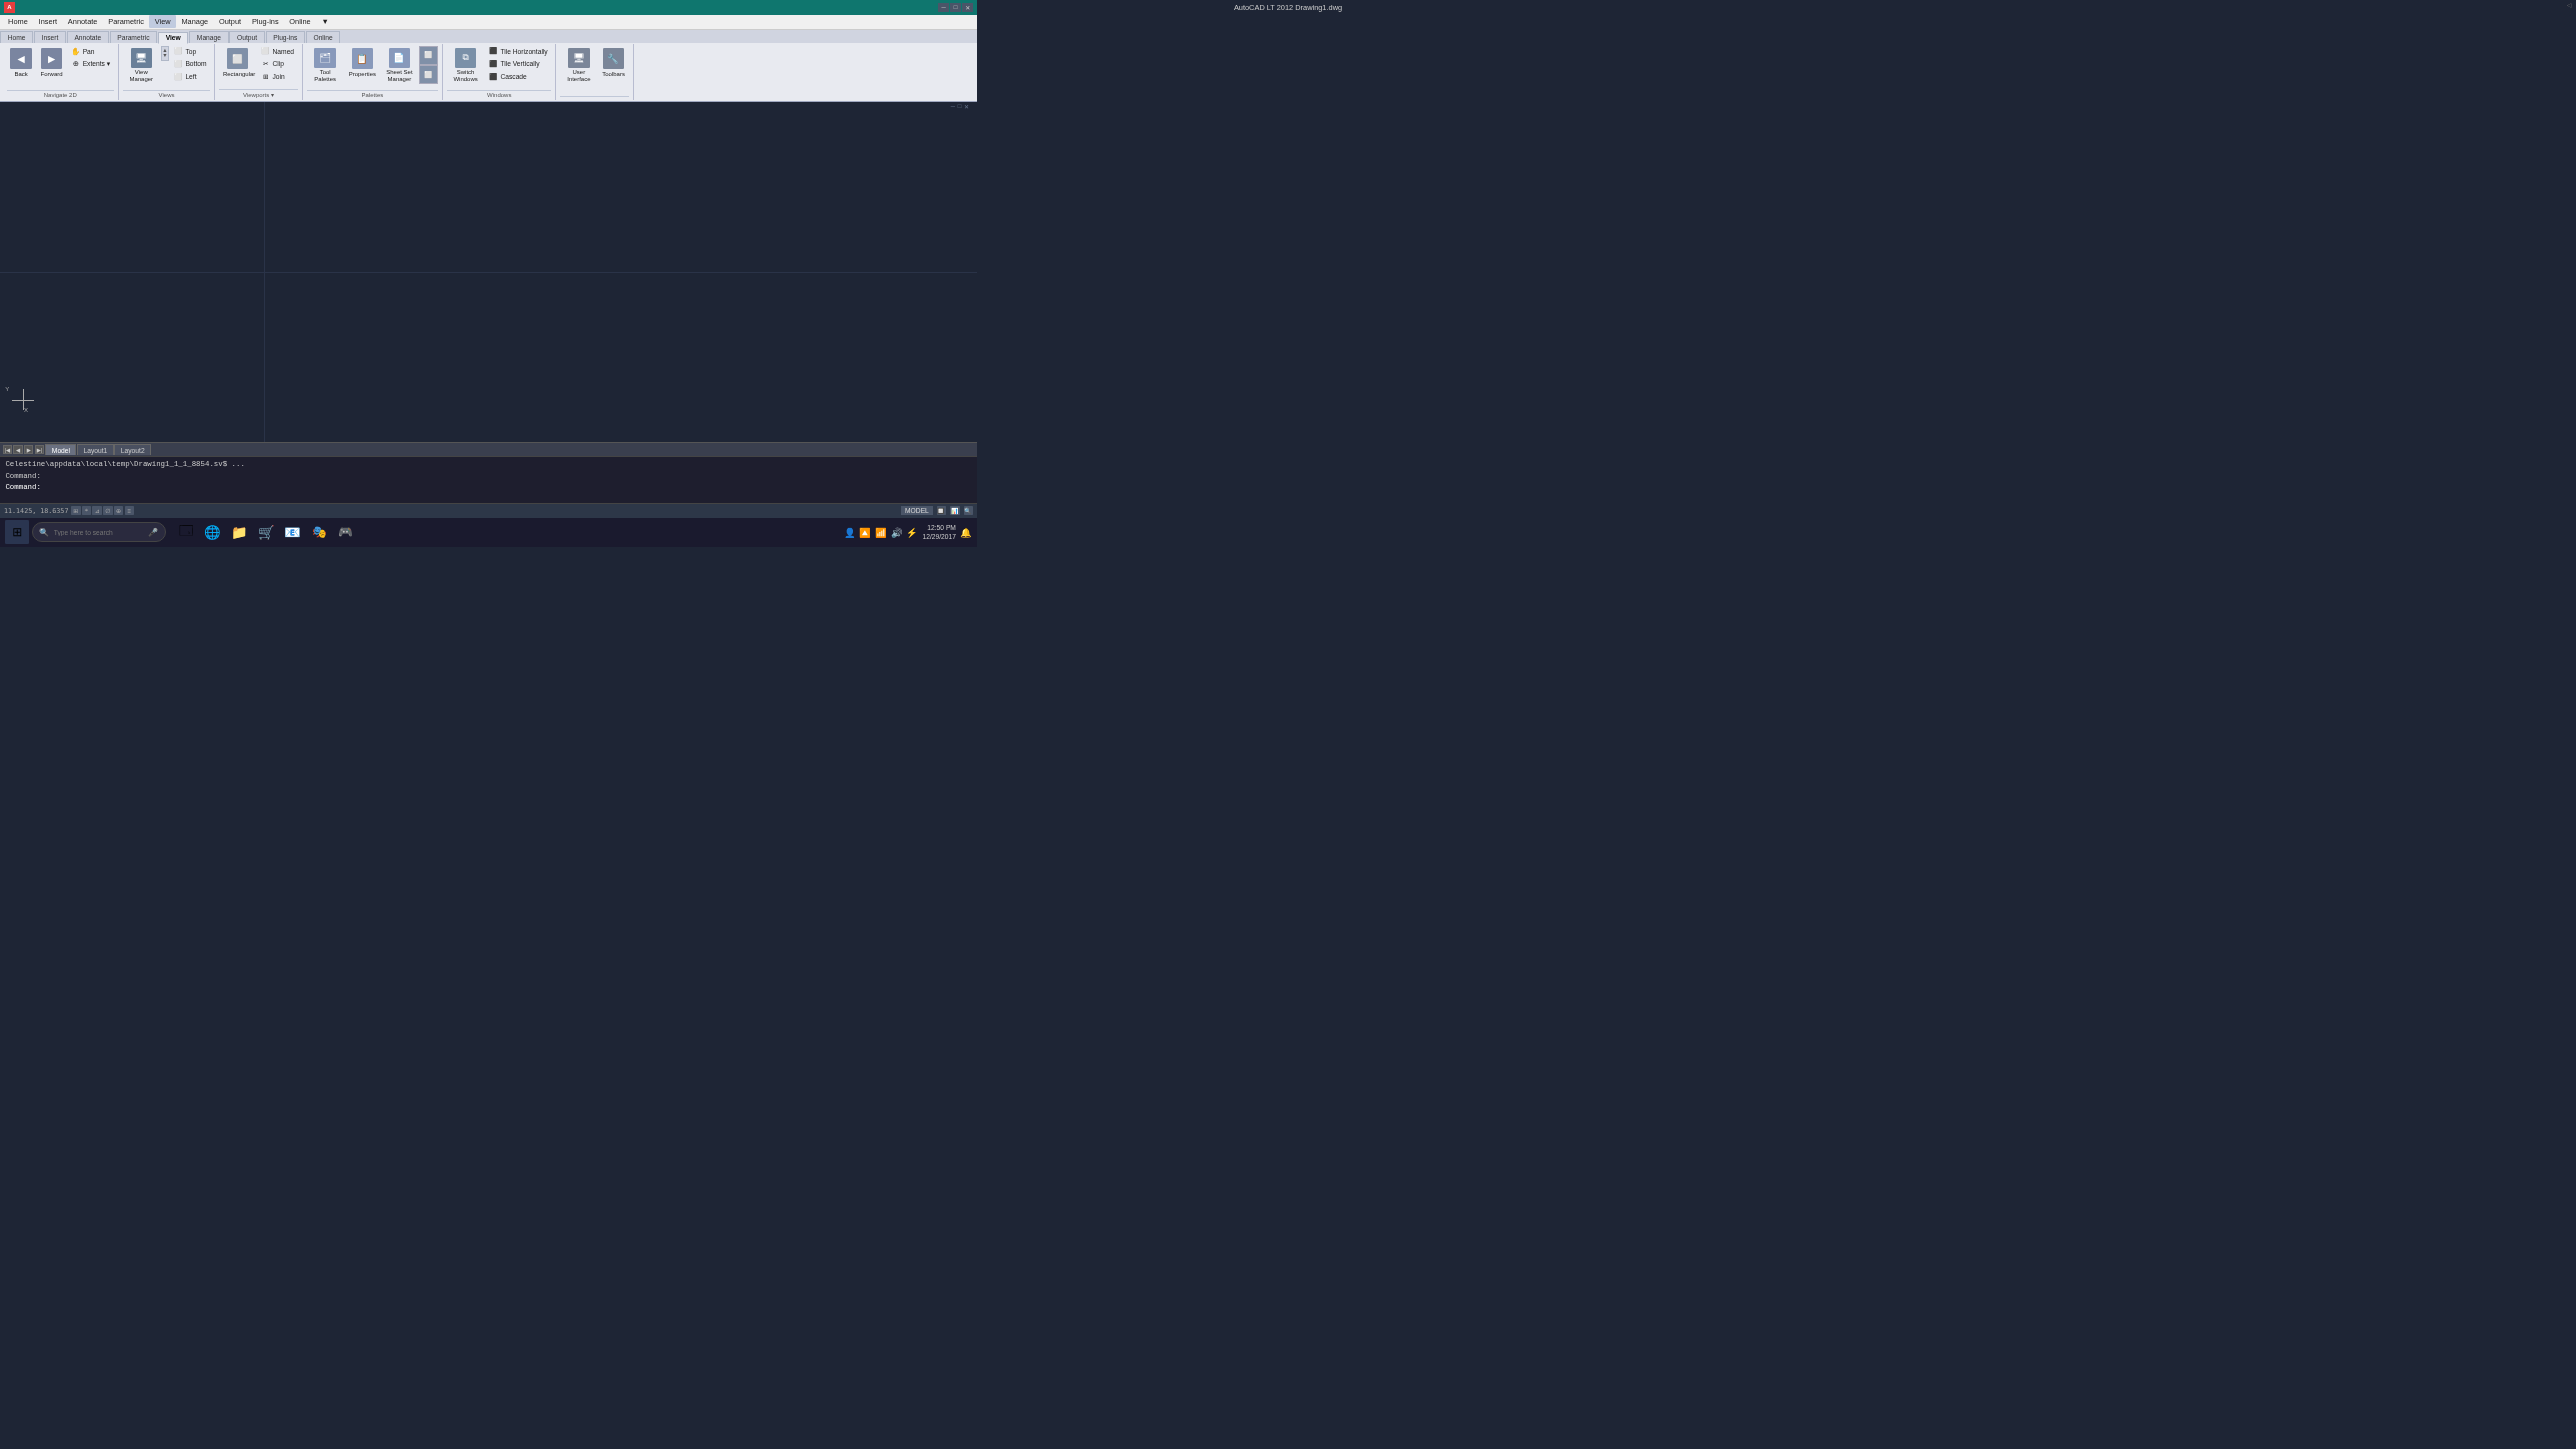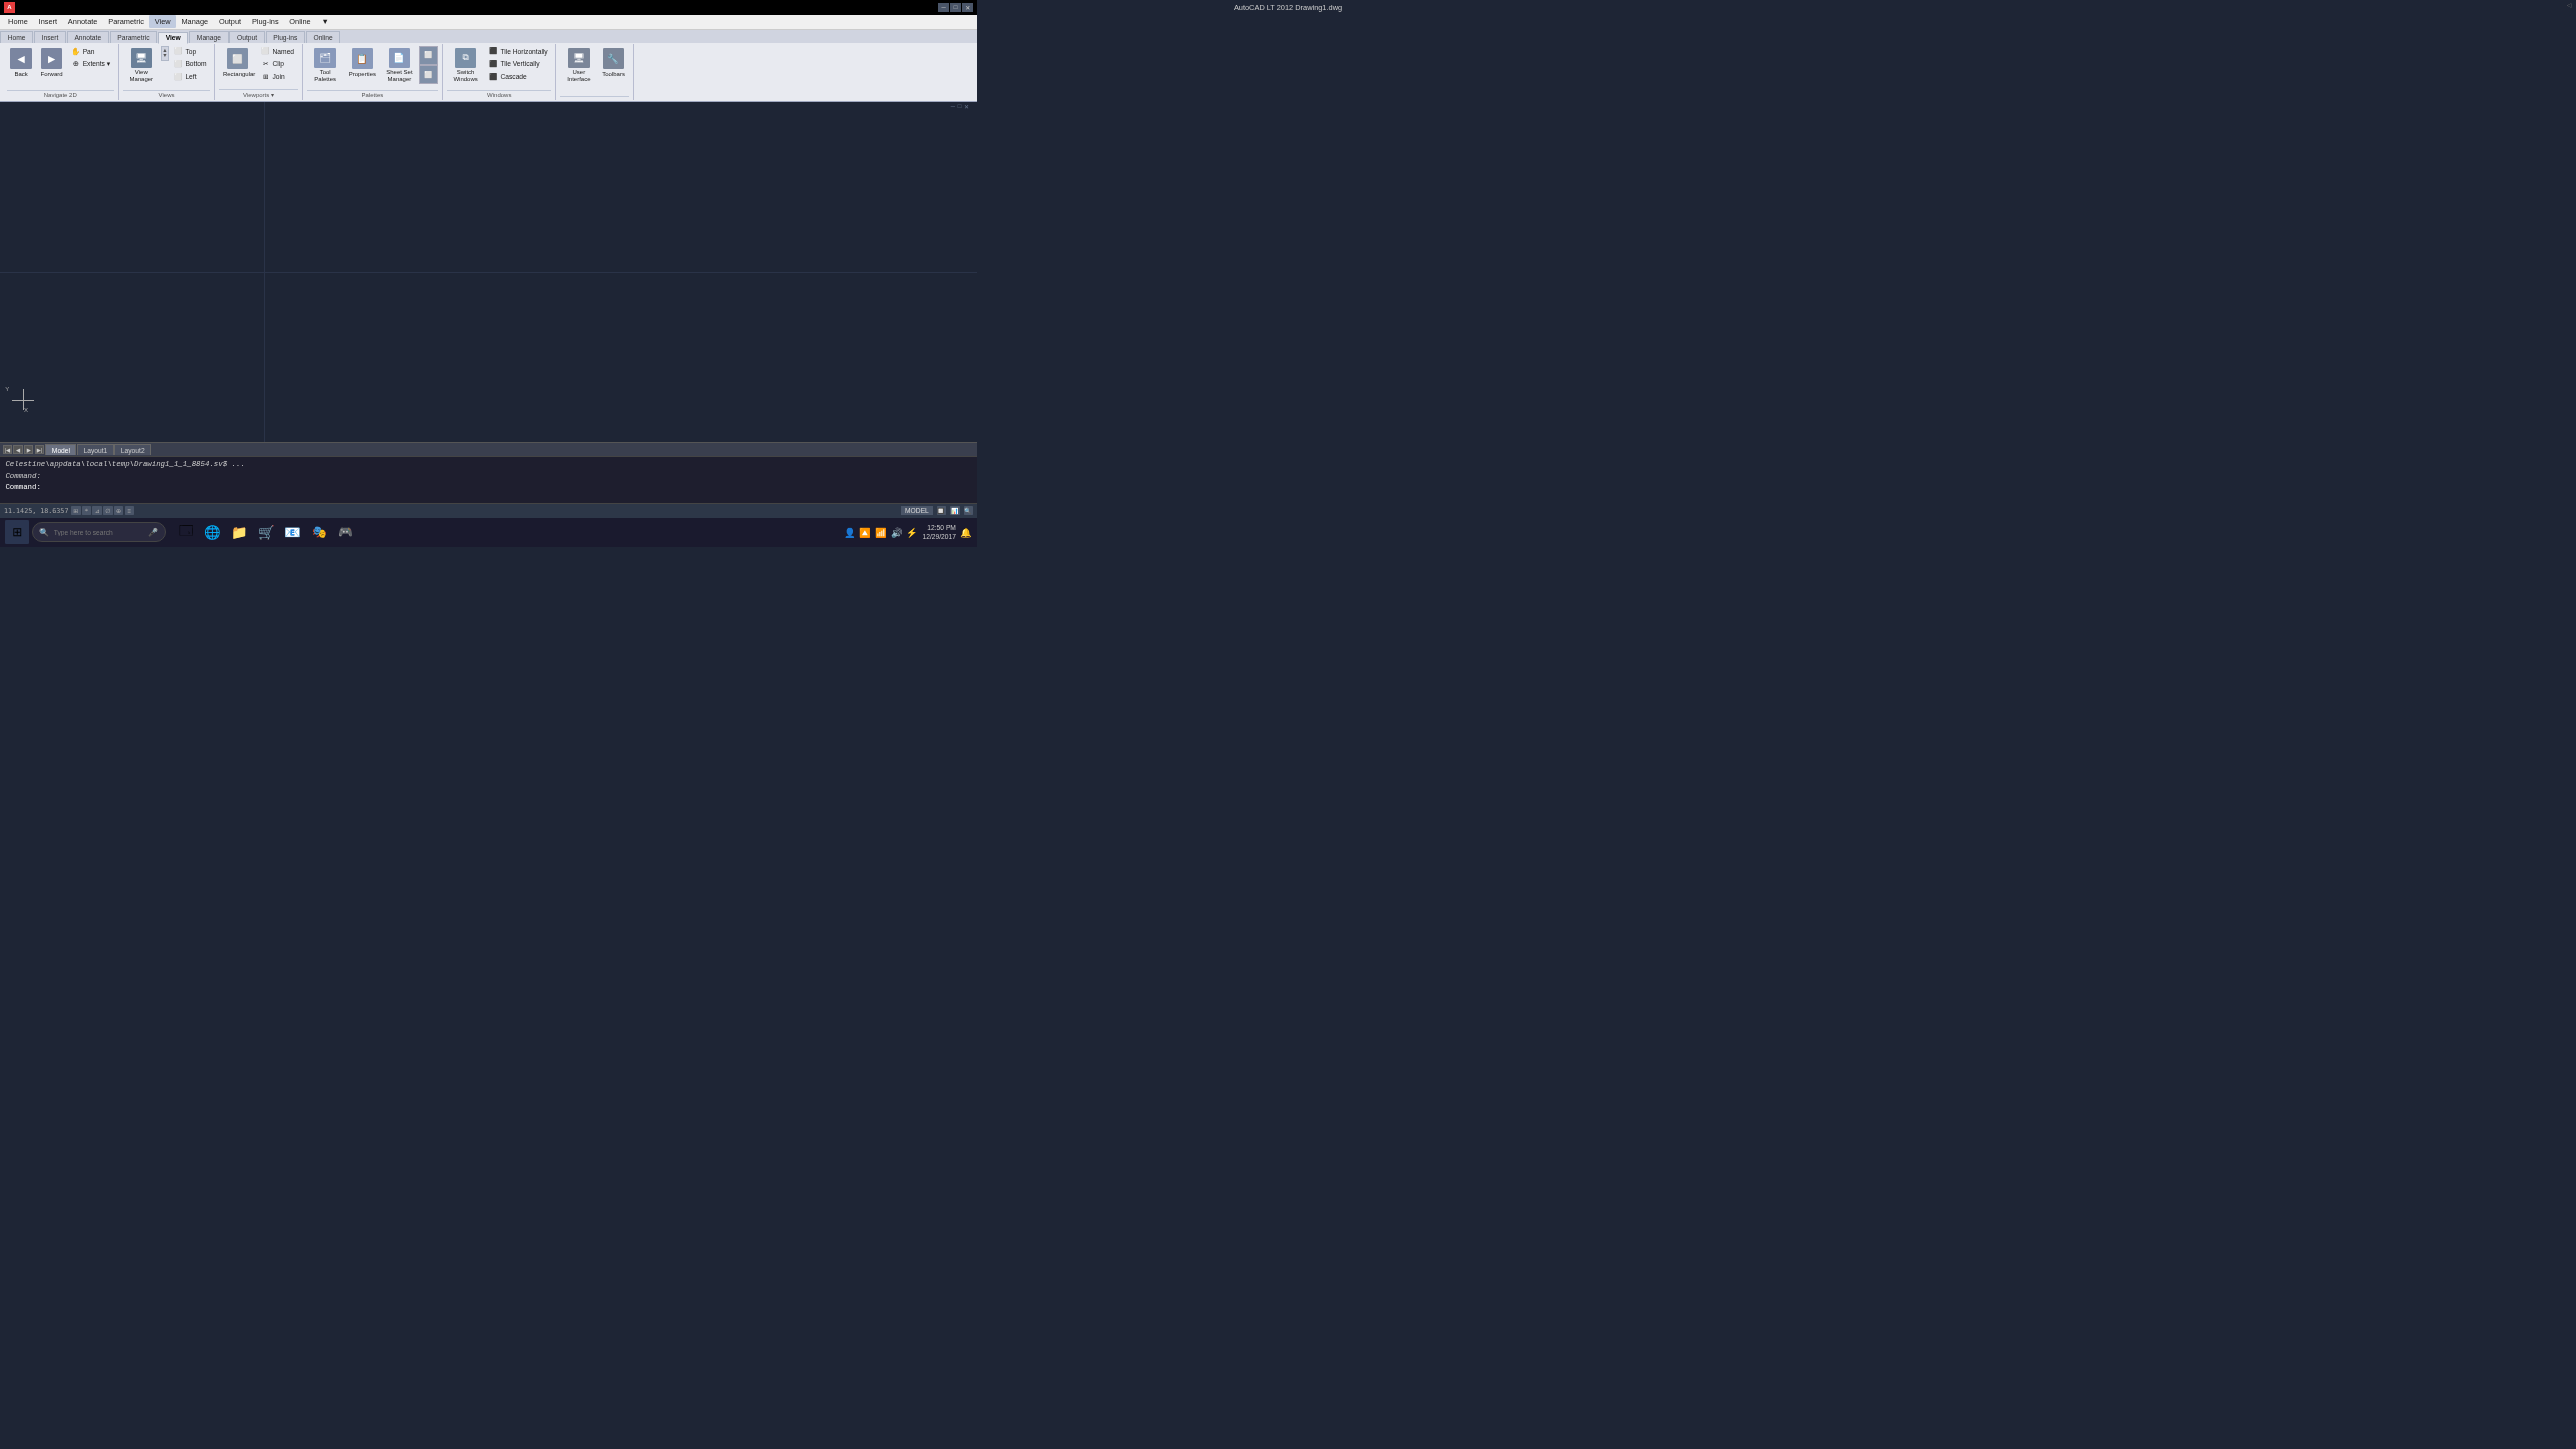--- a/index.html
+++ b/index.html
@@ -9,21 +9,21 @@
       background: #1e2535;
       width: 977px;
       height: 547px;
       overflow: hidden;
       display: flex;
       flex-direction: column;
     }
 
     
     #title-bar {
-      background: #000000;
+      background: #0f766e;
       height: 14.8px;
       display: flex;
       align-items: center;
       justify-content: space-between;
       padding: 0 4px;
       color: #ccc;
       font-size: 7.4px;
       flex-shrink: 0;
     }
     #title-bar .title-left {
@@ -308,21 +308,20 @@
       font-family: 'Courier New', monospace;
       padding: 2.7px 5.4px;
       height: 47px;
       flex-shrink: 0;
       border-top: 0.7px solid #444;
       overflow: hidden;
     }
     #command-area .cmd-line {
       line-height: 1.5;
       color: #ccc;
-      font-style: italic;
     }
     #command-area .cmd-input {
       color: #fff;
       line-height: 1.5;
     }
 
     
     #status-bar {
       background: #2d3748;
       height: 14.8px;

